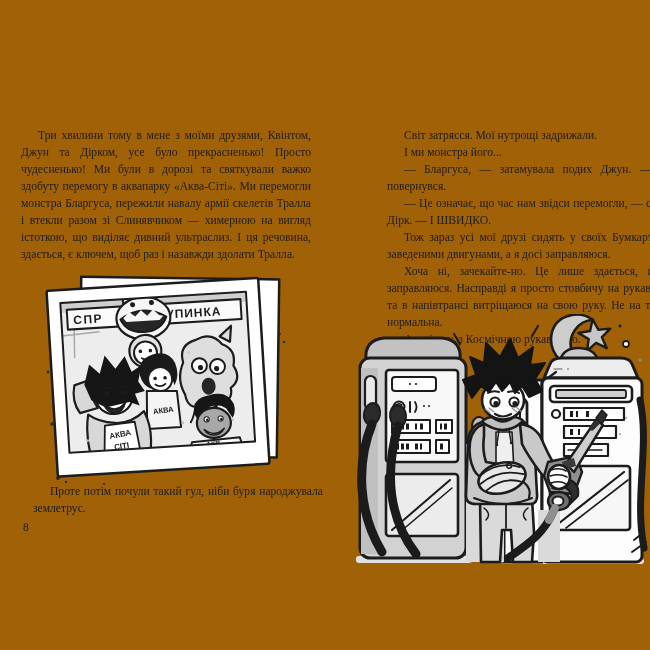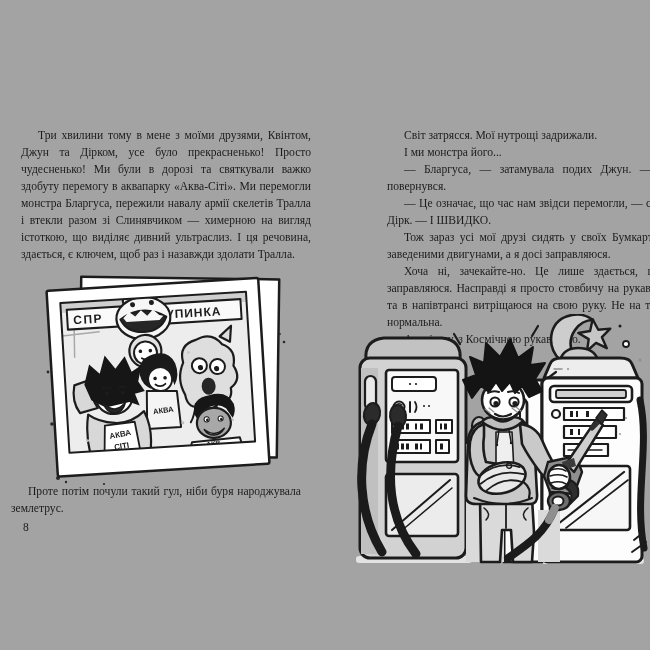--- a/index.html
+++ b/index.html
@@ -1,21 +1,21 @@
 <!DOCTYPE html>
 <html lang="uk"><head>
 <meta charset="utf-8">
 <style>
   html,body{margin:0;padding:0;}
   body{width:650px;height:650px;background:#ffffff;overflow:hidden;}
-  .spread{position:absolute;inset:0;background:#a3a3a3;font-family:"Liberation Serif", serif;color:#1c1c1c;}
+  .spread{position:absolute;inset:0;background:#a16207;font-family:"Liberation Serif", serif;color:#1c1c1c;}
   .text-block{position:absolute;width:290px;font-size:11.6px;line-height:17px;text-align:justify;overflow-wrap:break-word;}
   .text-block p{margin:0;text-indent:17px;}
   #left-text-top{left:21px;top:127px;}
-  #left-text-bottom{left:11px;top:483px;}
+  #left-text-bottom{left:33px;top:483px;}
   #right-text{left:355px;top:127px;margin-left:32px;}
   .page-number{position:absolute;left:23px;top:521px;font-size:11.5px;}
   .illustration{position:absolute;}
   #photo-illustration{left:44px;top:272px;width:246px;height:216px;}
   #pump-illustration{left:352px;top:314px;width:296px;height:252px;}
   .illustration svg{display:block;width:100%;height:100%;}
   svg text{font-family:"Liberation Sans", sans-serif;font-weight:bold;fill:#1c1c1c;}
   svg path,svg rect,svg circle,svg ellipse,svg line,svg polygon,svg polyline{stroke-linecap:round;stroke-linejoin:round;}
 </style>
 </head>

